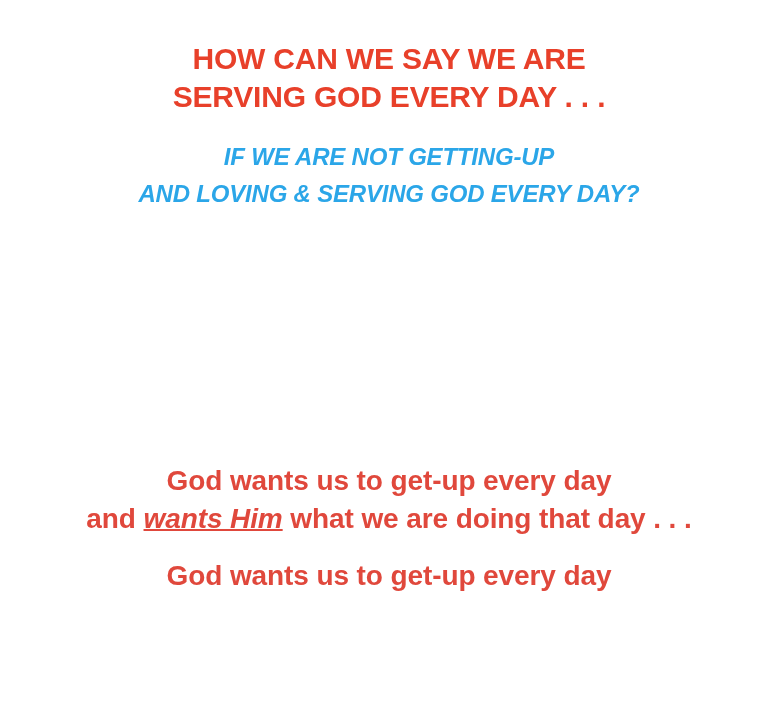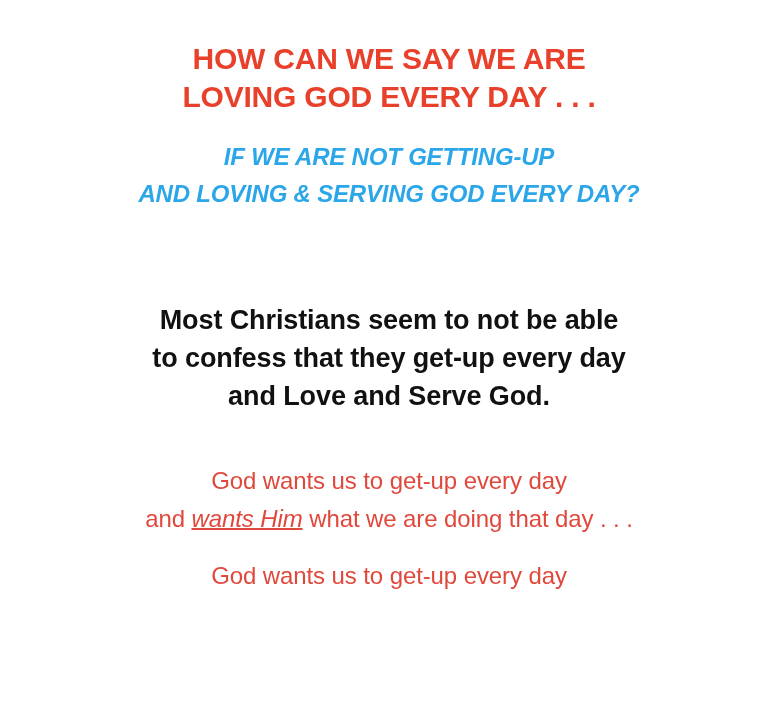--- a/index.html
+++ b/index.html
@@ -67,51 +67,46 @@
   }
 
   
   #couplet-him {
     top: 462px;
   }
   #couplet-ourselves {
     top: 557px;
   }
   .couplet .line {
-    font-size: 24px;
-    font-weight: normal;
+    font-size: 28px;
+    font-weight: bold;
     line-height: 38px;
     letter-spacing: -0.1px;
   }
   .emph {
     font-style: italic;
     text-decoration: underline;
     text-underline-offset: 1px;
   }
 </style>
 </head>
 <body>
 
 <div class="slide" style="background: rgb(255, 255, 255);">
 
   <div class="block" id="heading-red" style="color: rgb(232, 64, 42);">
     <span class="line">HOW CAN WE SAY WE ARE</span>
-    <span class="line">LOVING GOD EVERY DAY . . .</span>
+    <span class="line">SERVING GOD EVERY DAY . . .</span>
   </div>
 
   <div class="block" id="subheading-blue" style="color: rgb(43, 166, 232);">
     <span class="line">IF WE ARE NOT GETTING-UP</span>
     <span class="line">AND LOVING &amp; SERVING GOD EVERY DAY?</span>
   </div>
 
-  <div class="block" id="statement-black" style="color: rgb(17, 17, 17);">
-    <span class="line">Most Christians seem to not be able</span>
-    <span class="line">to confess that they get-up every day</span>
-    <span class="line">and Love and Serve God.</span>
-  </div>
 
   <div class="block couplet" id="couplet-him" style="color: rgb(224, 72, 60);">
     <span class="line">God wants us to get-up every day</span>
     <span class="line"><span>and </span><span class="emph">wants Him</span><span> what we are doing that day . . .</span></span>
   </div>
 
   <div class="block couplet" id="couplet-ourselves" style="color: rgb(224, 72, 60);">
     <span class="line">God wants us to get-up every day</span>
   </div>
 

